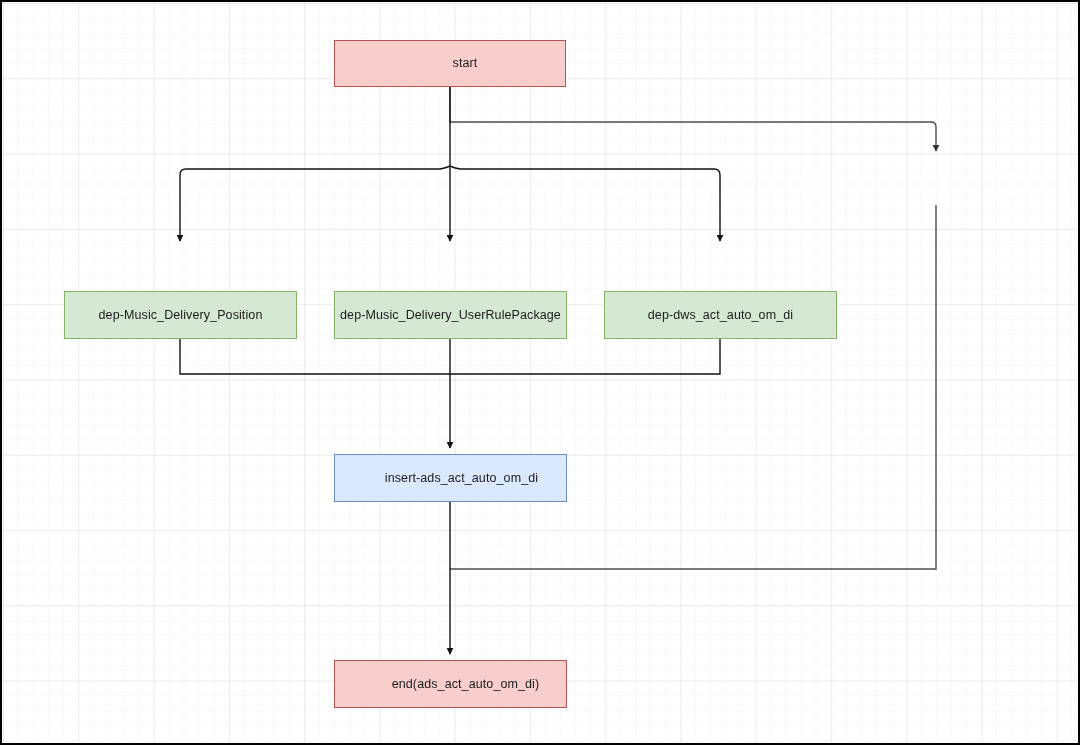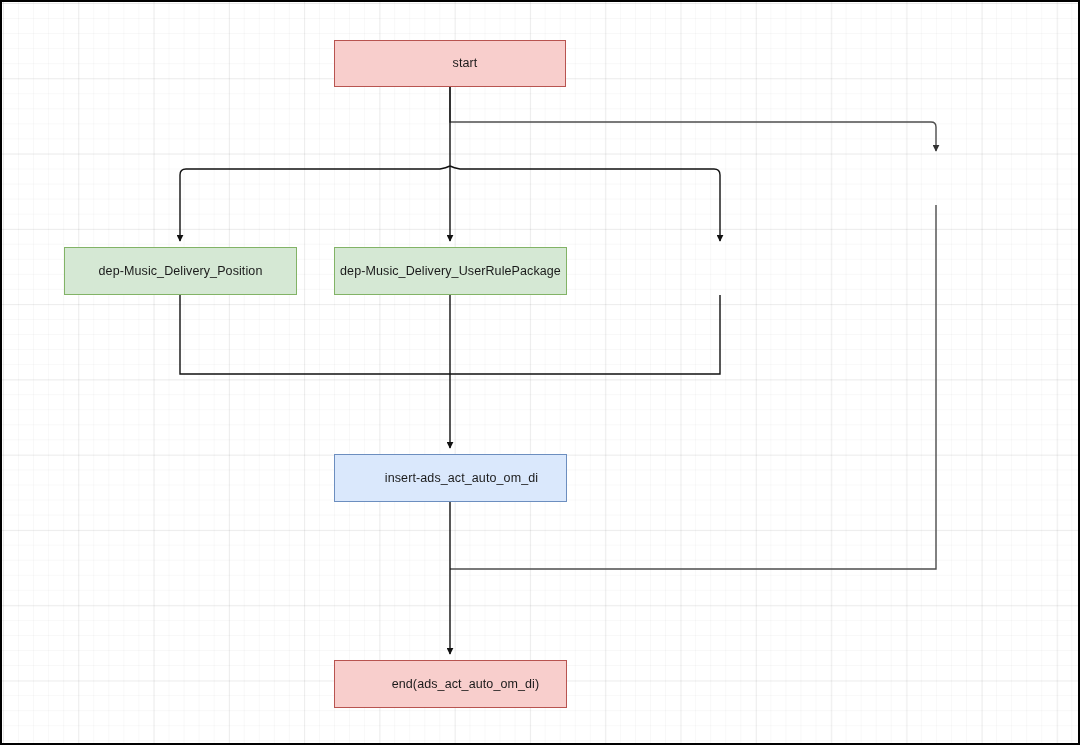--- a/index.html
+++ b/index.html
@@ -51,20 +51,21 @@
     white-space: nowrap;
   }
   .node-start, .node-end {
     background: #f8cecc;
     border: 1px solid #b85450;
     padding-left: 30px;
   }
   .node-dep {
     background: #d5e8d4;
     border: 1px solid #82b366;
+    margin-top: 44px;
   }
   .node-insert {
     background: #dae8fc;
     border: 1px solid #6c8ebf;
     padding-left: 22px;
   }
   .node-readme {
     background: #fff2cc;
     border: 1.5px dashed #d6b656;
   }
@@ -111,20 +112,23 @@
 
 
   <div class="node node-dep" style="left:62px; top:245px; width:233px; height:48px;">
     <span>dep-Music_Delivery_Position</span>
   </div>
 
   <div class="node node-dep" style="left:332px; top:245px; width:233px; height:48px;">
     <span>dep-Music_Delivery_UserRulePackage</span>
   </div>
 
+  <div class="node node-dep" style="left:602px; top:245px; width:233px; height:48px;">
+    <span>dep-dws_act_auto_om_di</span>
+  </div>
 
   <div class="node node-insert" style="left:332px; top:452px; width:233px; height:48px;">
     <span>insert-ads_act_auto_om_di</span>
   </div>
 
   <div class="node node-end" style="left:332px; top:658px; width:233px; height:48px;">
     <span>end(ads_act_auto_om_di)</span>
   </div>
 
 </div>

